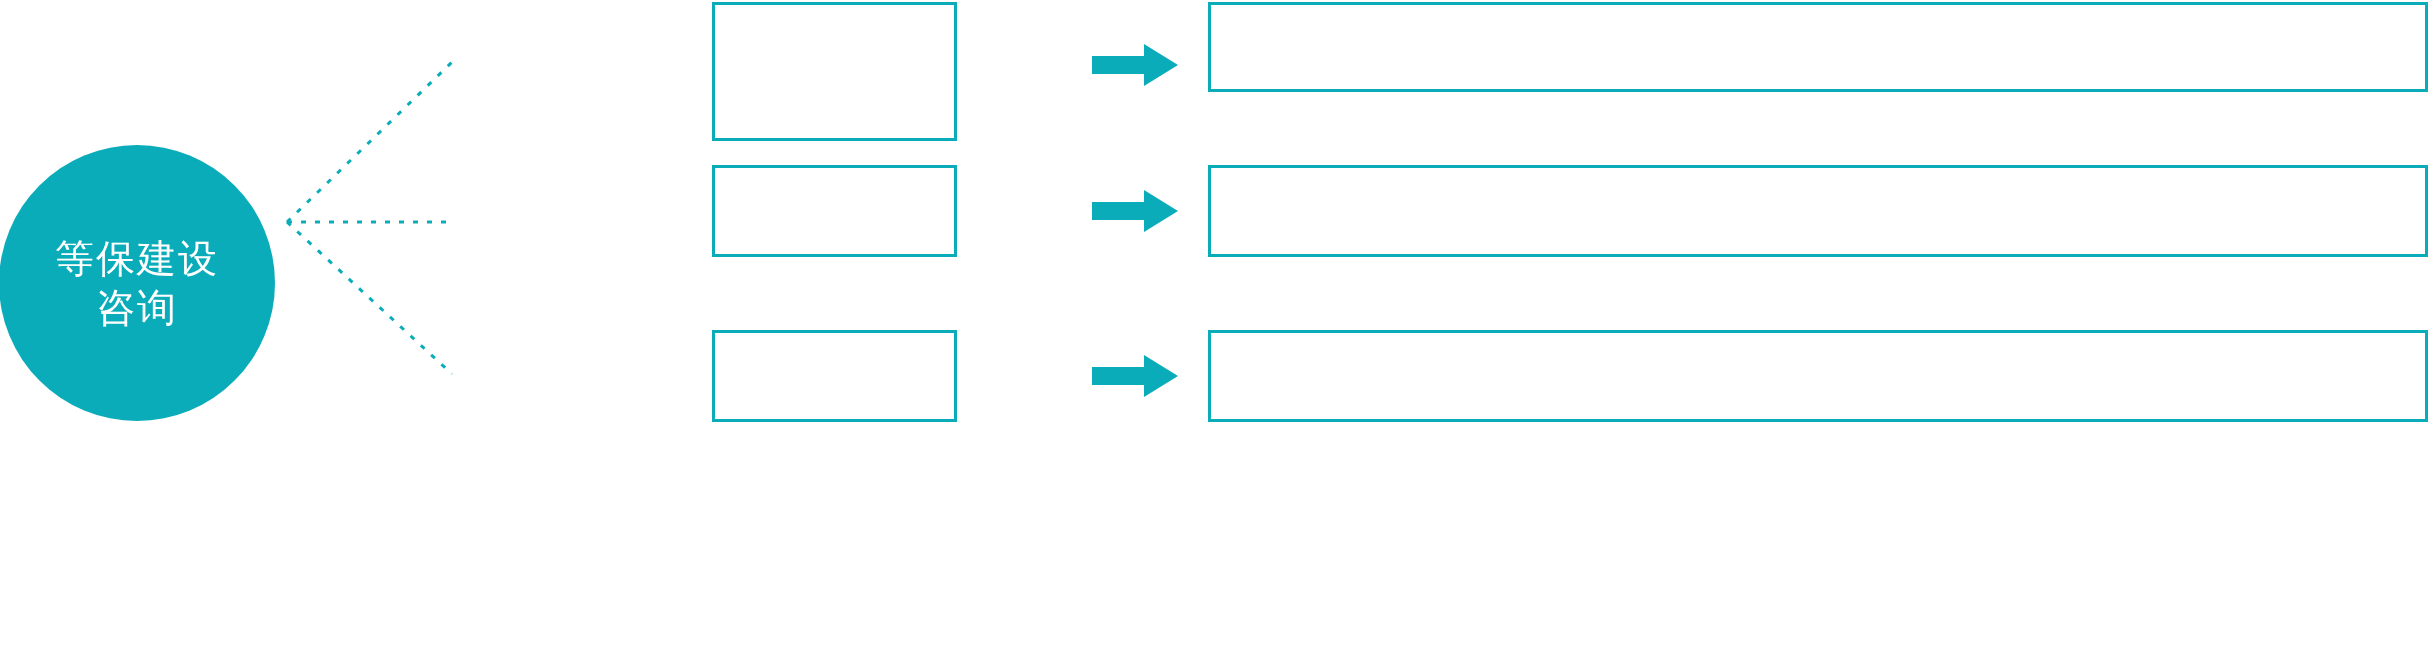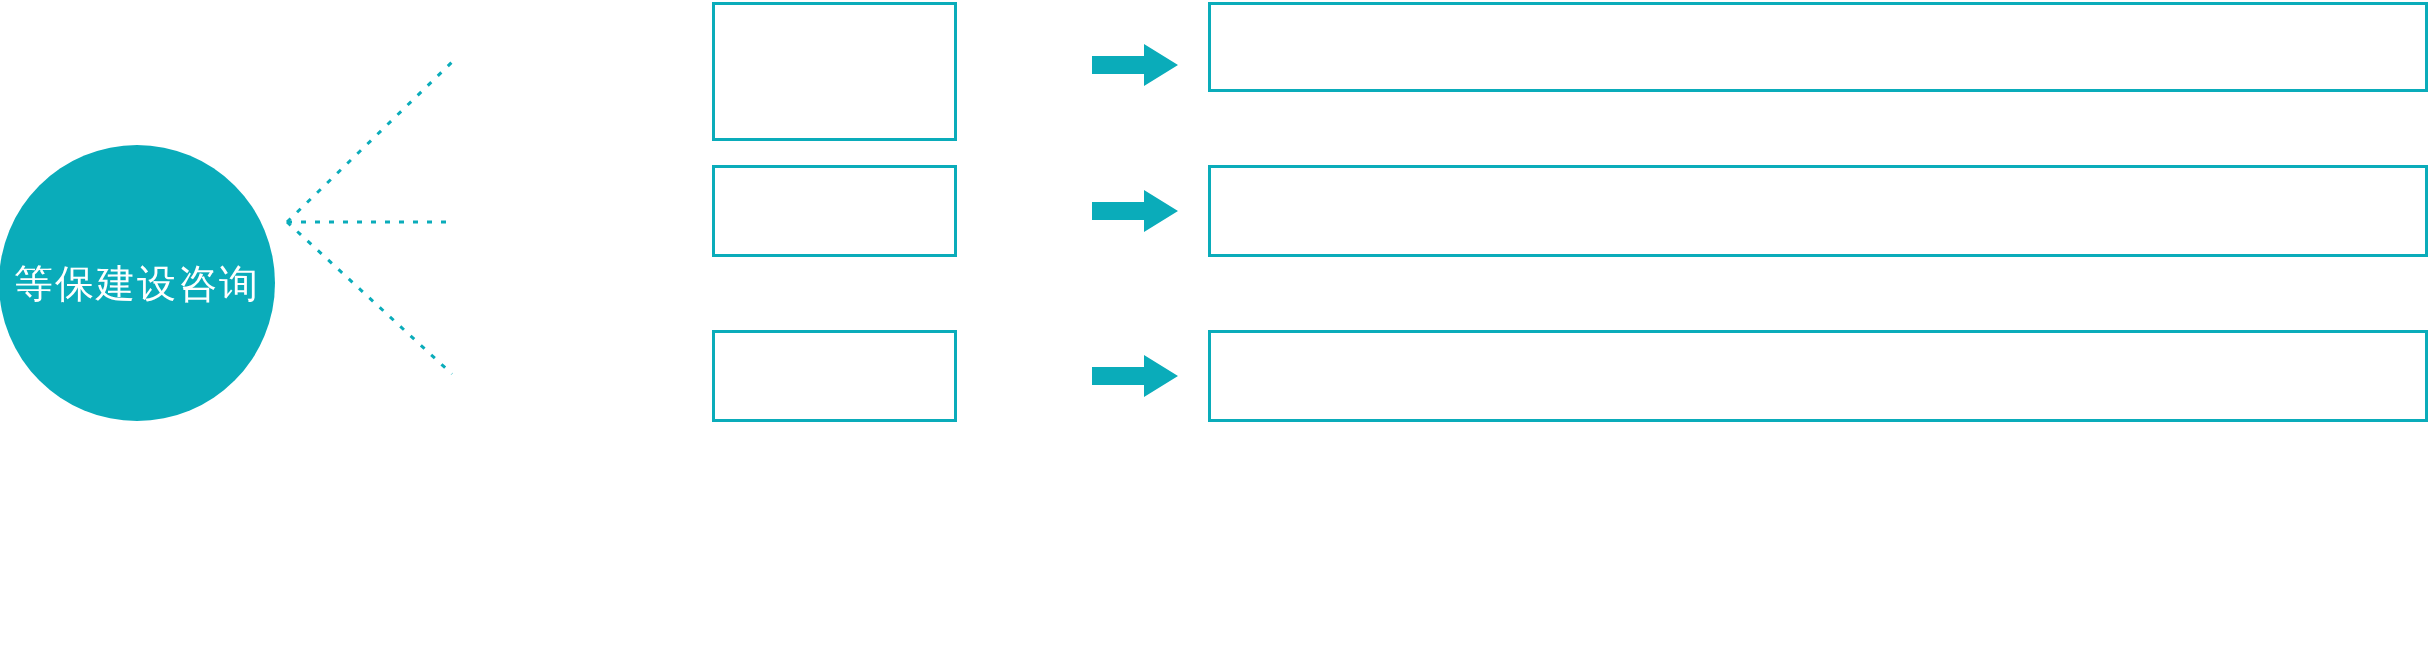--- a/index.html
+++ b/index.html
@@ -22,21 +22,21 @@
   
   .hub {
     position: absolute;
     left: -1px;
     top: 145px;
     width: 276px;
     height: 276px;
     border-radius: 50%;
     background: #0AACBA;
     display: flex;
-    flex-direction: row;
+    flex-direction: column;
     align-items: center;
     justify-content: center;
     box-sizing: border-box;
   }
   .hub-line {
     color: #ffffff;
     font-size: 39px;
     line-height: 49px;
     letter-spacing: 2px;
     white-space: nowrap;

